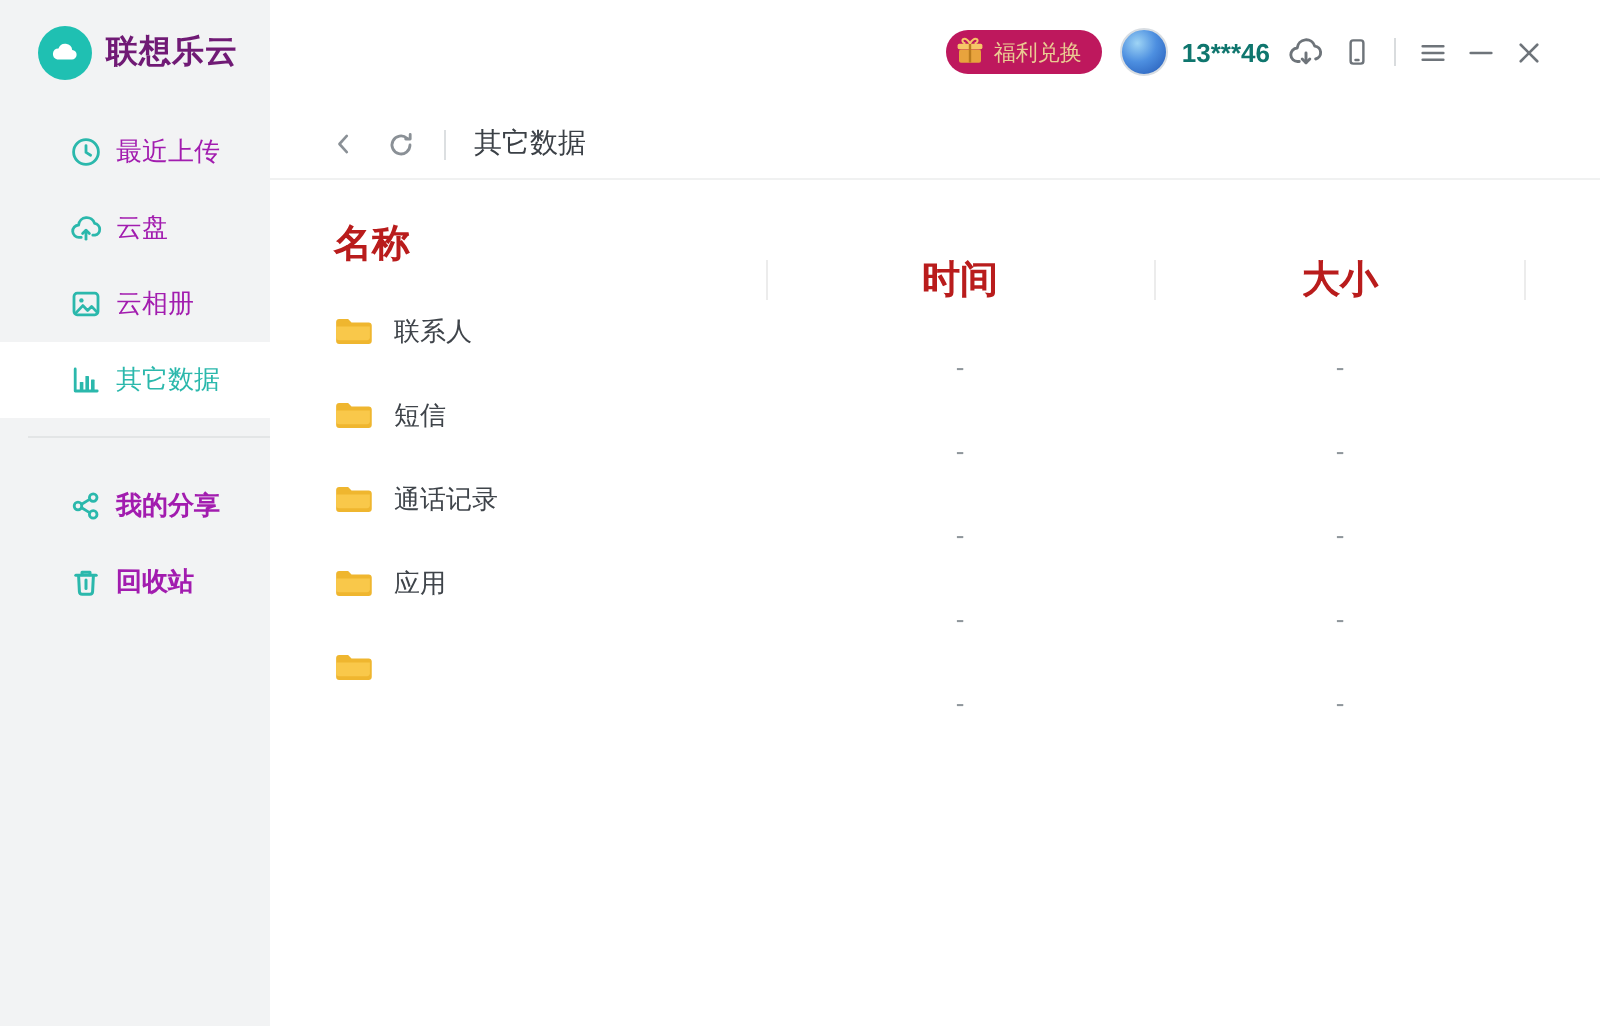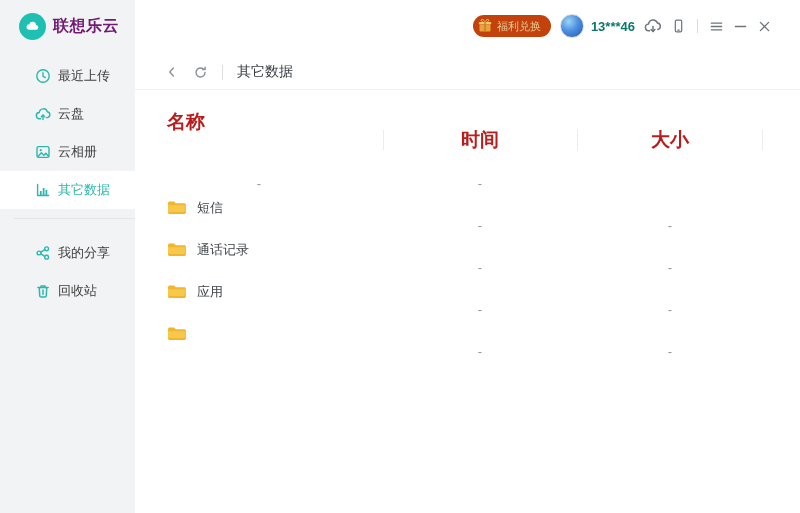--- a/index.html
+++ b/index.html
@@ -18,37 +18,37 @@
   .logo { position:absolute; left:19px; top:13px; display:flex; align-items:center; gap:7px; }
   .logo-mark {
     width:27px; height:27px; border-radius:50%;
     background:#1fc0b2; display:flex; align-items:center; justify-content:center;
   }
   .logo-text { font-size:16px; font-weight:bold; color:#701a75; letter-spacing:.5px; }
 
   .nav { position:absolute; left:0; top:57px; width:135px; }
   .nav-item {
     height:38px; display:flex; align-items:center; padding-left:35px; gap:7px;
-    cursor:pointer; color:#404040; font-size:13px;
+    cursor:pointer; color:#a21caf; font-size:13px;
   }
   .nav-item .nav-icon { color:#2bb8ac; display:flex; }
   .nav-item.selected { background:#ffffff; color:#2bb8ac; }
   .nav-divider { height:1px; background:#e3e5e6; margin:9px 0 0 14px; }
-  .nav-group2 { margin-top:15px; }
+  .nav-group2 { margin-top:15px;font-weight:bold; }
 
   
   .main { position:absolute; left:135px; top:0; right:0; bottom:0; background:#fff; }
 
   .titlebar {
     position:absolute; top:0; left:0; right:0; height:52px;
     display:flex; align-items:center; justify-content:flex-end;
     padding-right:28px; gap:9px;
   }
   .promo-badge {
-    height:22px; background:#c2410c; border-radius:11px;
+    height:22px; background:#be185d; border-radius:11px;
     display:flex; align-items:center; gap:4px; padding:0 10px 0 4px; cursor:pointer;
   }
   .promo-badge .badge-label { font-size:11px; color:#eaca92; }
   .avatar {
     width:24px; height:24px; border-radius:50%; cursor:pointer;
     background: radial-gradient(circle at 35% 30%, #9ed4f5 0%, #4d8fe0 45%, #2257b4 100%);
     border:1px solid #d8dde2;
   }
   .username { font-size:13px; font-weight:bold; color:#0f766e; margin-left:-2px; }
   .tb-icon { color:#6e747a; display:flex; cursor:pointer; }
@@ -236,20 +236,29 @@
 
     <div class="table">
       <div class="t-header">
         <div class="cell-name" style="gap:0;">名称</div>
         <div class="cell-center">时间</div>
         <div class="cell-center cell-last-line">大小</div>
         <div></div>
       </div>
 
       <div class="t-row">
+        <div class="cell-name">
+          <span class="folder-icon">
+            <svg width="19" height="15" viewBox="0 0 20 16">
+                <path d="M1 3.2c0-.9.7-1.6 1.6-1.6h4.8l1.8 1.9h9.2c.9 0 1.6.7 1.6 1.6v8.2c0 .9-.7 1.6-1.6 1.6H2.6c-.9 0-1.6-.7-1.6-1.6V3.2z" fill="#efb62f"></path>
+                <path d="M1 5.6h18v5.7c0 .9-.7 1.6-1.6 1.6H2.6c-.9 0-1.6-.7-1.6-1.6V5.6z" fill="#f9c84a"></path>
+              </svg>
+          </span>
+          <span>联系人</span>
+        </div>
         <div class="cell-center">-</div>
         <div class="cell-center">-</div>
         <div></div>
       </div>
 
       <div class="t-row">
         <div class="cell-name">
           <span class="folder-icon">
             <svg width="19" height="15" viewBox="0 0 20 16">
                 <path d="M1 3.2c0-.9.7-1.6 1.6-1.6h4.8l1.8 1.9h9.2c.9 0 1.6.7 1.6 1.6v8.2c0 .9-.7 1.6-1.6 1.6H2.6c-.9 0-1.6-.7-1.6-1.6V3.2z" fill="#efb62f"></path>

